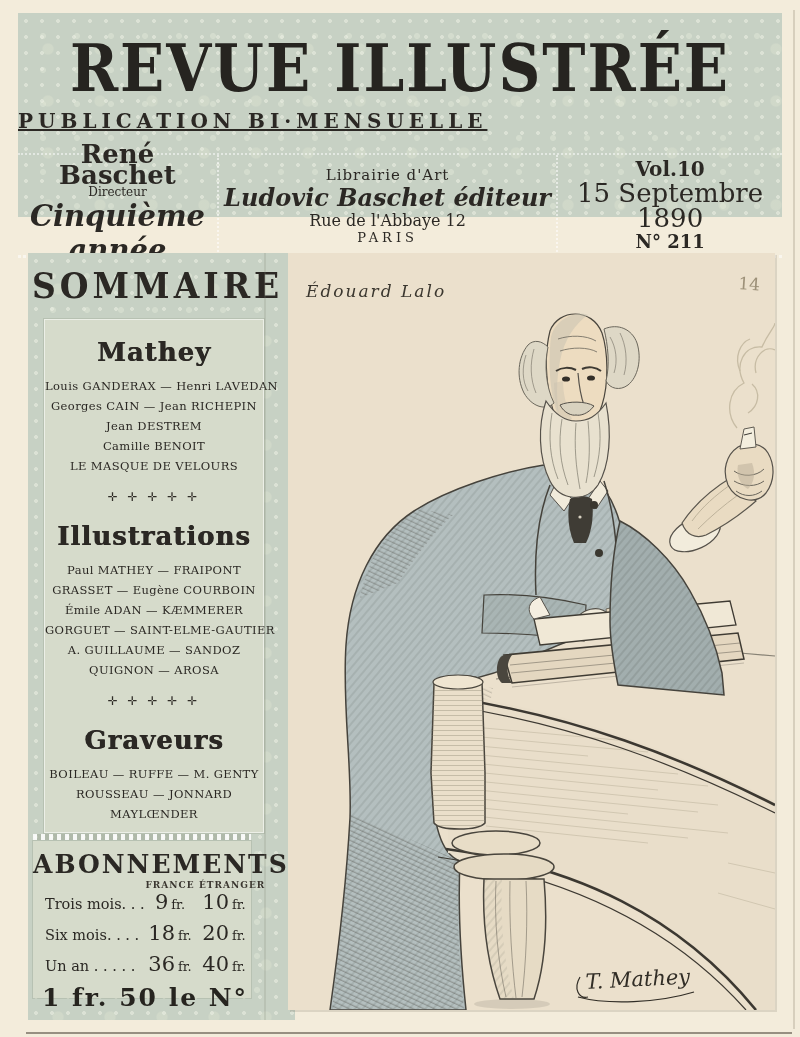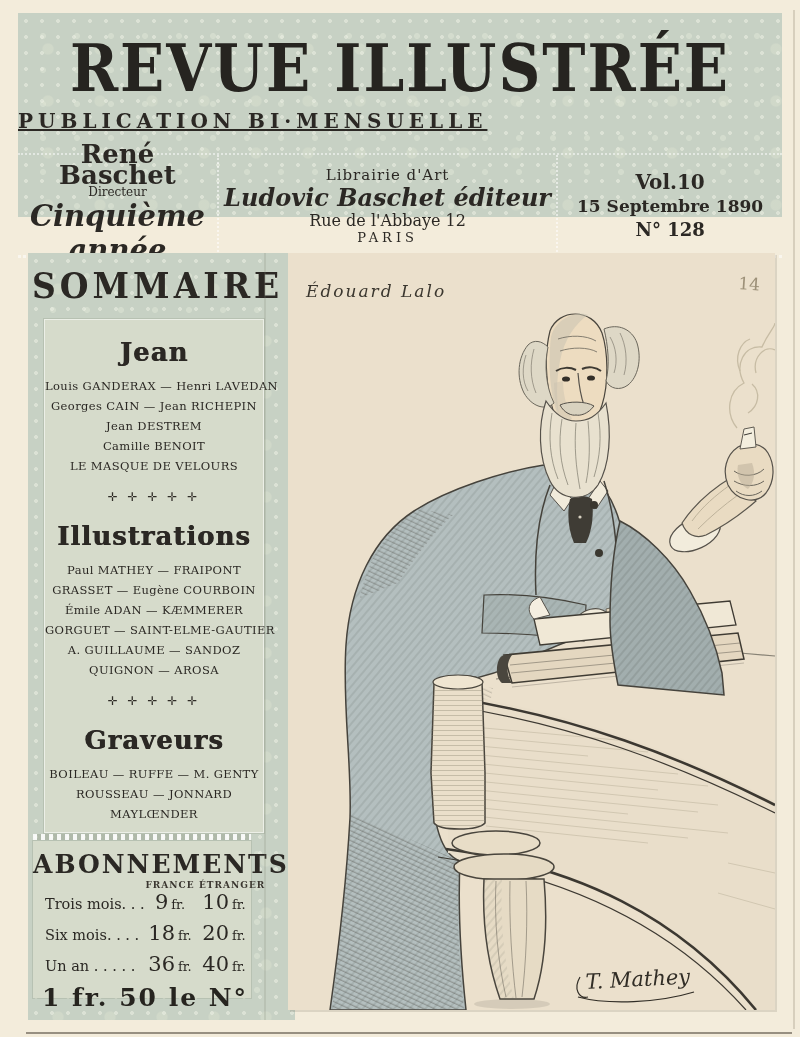--- a/index.html
+++ b/index.html
@@ -31,21 +31,21 @@
   .mc-center{width:339px;border-left:2px dotted rgba(255,255,255,.55);}
   .mc-right{width:225px;border-left:2px dotted rgba(255,255,255,.55);}
   .m-name{font-size:26px;font-weight:bold;line-height:21px;}
   .m-small{font-size:12px;line-height:13px;}
   .m-script{font-size:29px;font-style:italic;font-weight:bold;line-height:34px;}
   .m-c1{font-size:15px;line-height:18px;letter-spacing:1px;}
   .m-c2{font-size:24px;font-style:italic;font-weight:bold;line-height:27px;}
   .m-c3{font-size:16px;line-height:19px;}
   .m-c4{font-size:13px;letter-spacing:4px;line-height:15px;}
   .m-r1{font-size:20px;font-weight:bold;line-height:24px;}
-  .m-r2{font-size:17px;font-weight:bold;line-height:25px;}
+  .m-r2{font-size:26px;font-weight:normal;line-height:25px;}
   .m-r3{font-size:18px;font-weight:bold;line-height:22px;}
 
   
   .leftcol{position:absolute;left:28px;top:253px;width:267px;height:767px;}
   .leftcol::after{content:"";position:absolute;left:236px;top:0;bottom:0;width:2px;
                   background:rgba(120,130,110,.18);}
   .sommaire-heading{margin:12px 0 0 4px;font-size:33px;font-weight:bold;letter-spacing:4px;
                     transform:scaleY(1.05);transform-origin:top left;color:#2b2824;}
   .list-panel{position:absolute;left:16px;top:66px;width:218px;height:512px;
               background:#d6dbcb;border:1px solid rgba(255,255,255,.55);
@@ -93,31 +93,31 @@
       </div>
       <div class="mast-cell mc-center">
         <div class="m-c1">Librairie d'Art</div>
         <div class="m-c2">Ludovic Baschet éditeur</div>
         <div class="m-c3">Rue de l'Abbaye 12</div>
         <div class="m-c4">PARIS</div>
       </div>
       <div class="mast-cell mc-right">
         <div class="m-r1">Vol.10</div>
         <div class="m-r2">15 Septembre 1890</div>
-        <div class="m-r3">N° 128</div>
+        <div class="m-r3">N° 211</div>
       </div>
     </div>
   </div>
 
   <div class="leftcol lace">
     <div class="sommaire-heading">SOMMAIRE</div>
 
     <div class="list-panel">
       <div>
-        <div class="sec-title">Jean</div>
+        <div class="sec-title">Mathey</div>
         <div class="sec-line">Louis GANDERAX — Henri LAVEDAN</div>
         <div class="sec-line">Georges CAIN — Jean RICHEPIN</div>
         <div class="sec-line">Jean DESTREM</div>
         <div class="sec-line">Camille BENOIT</div>
         <div class="sec-line">LE MASQUE DE VELOURS</div>
       </div>
       <div class="divider">✛ ✛ ✛ ✛ ✛</div>
       <div>
         <div class="sec-title">Illustrations</div>
         <div class="sec-line">Paul MATHEY — FRAIPONT</div>

